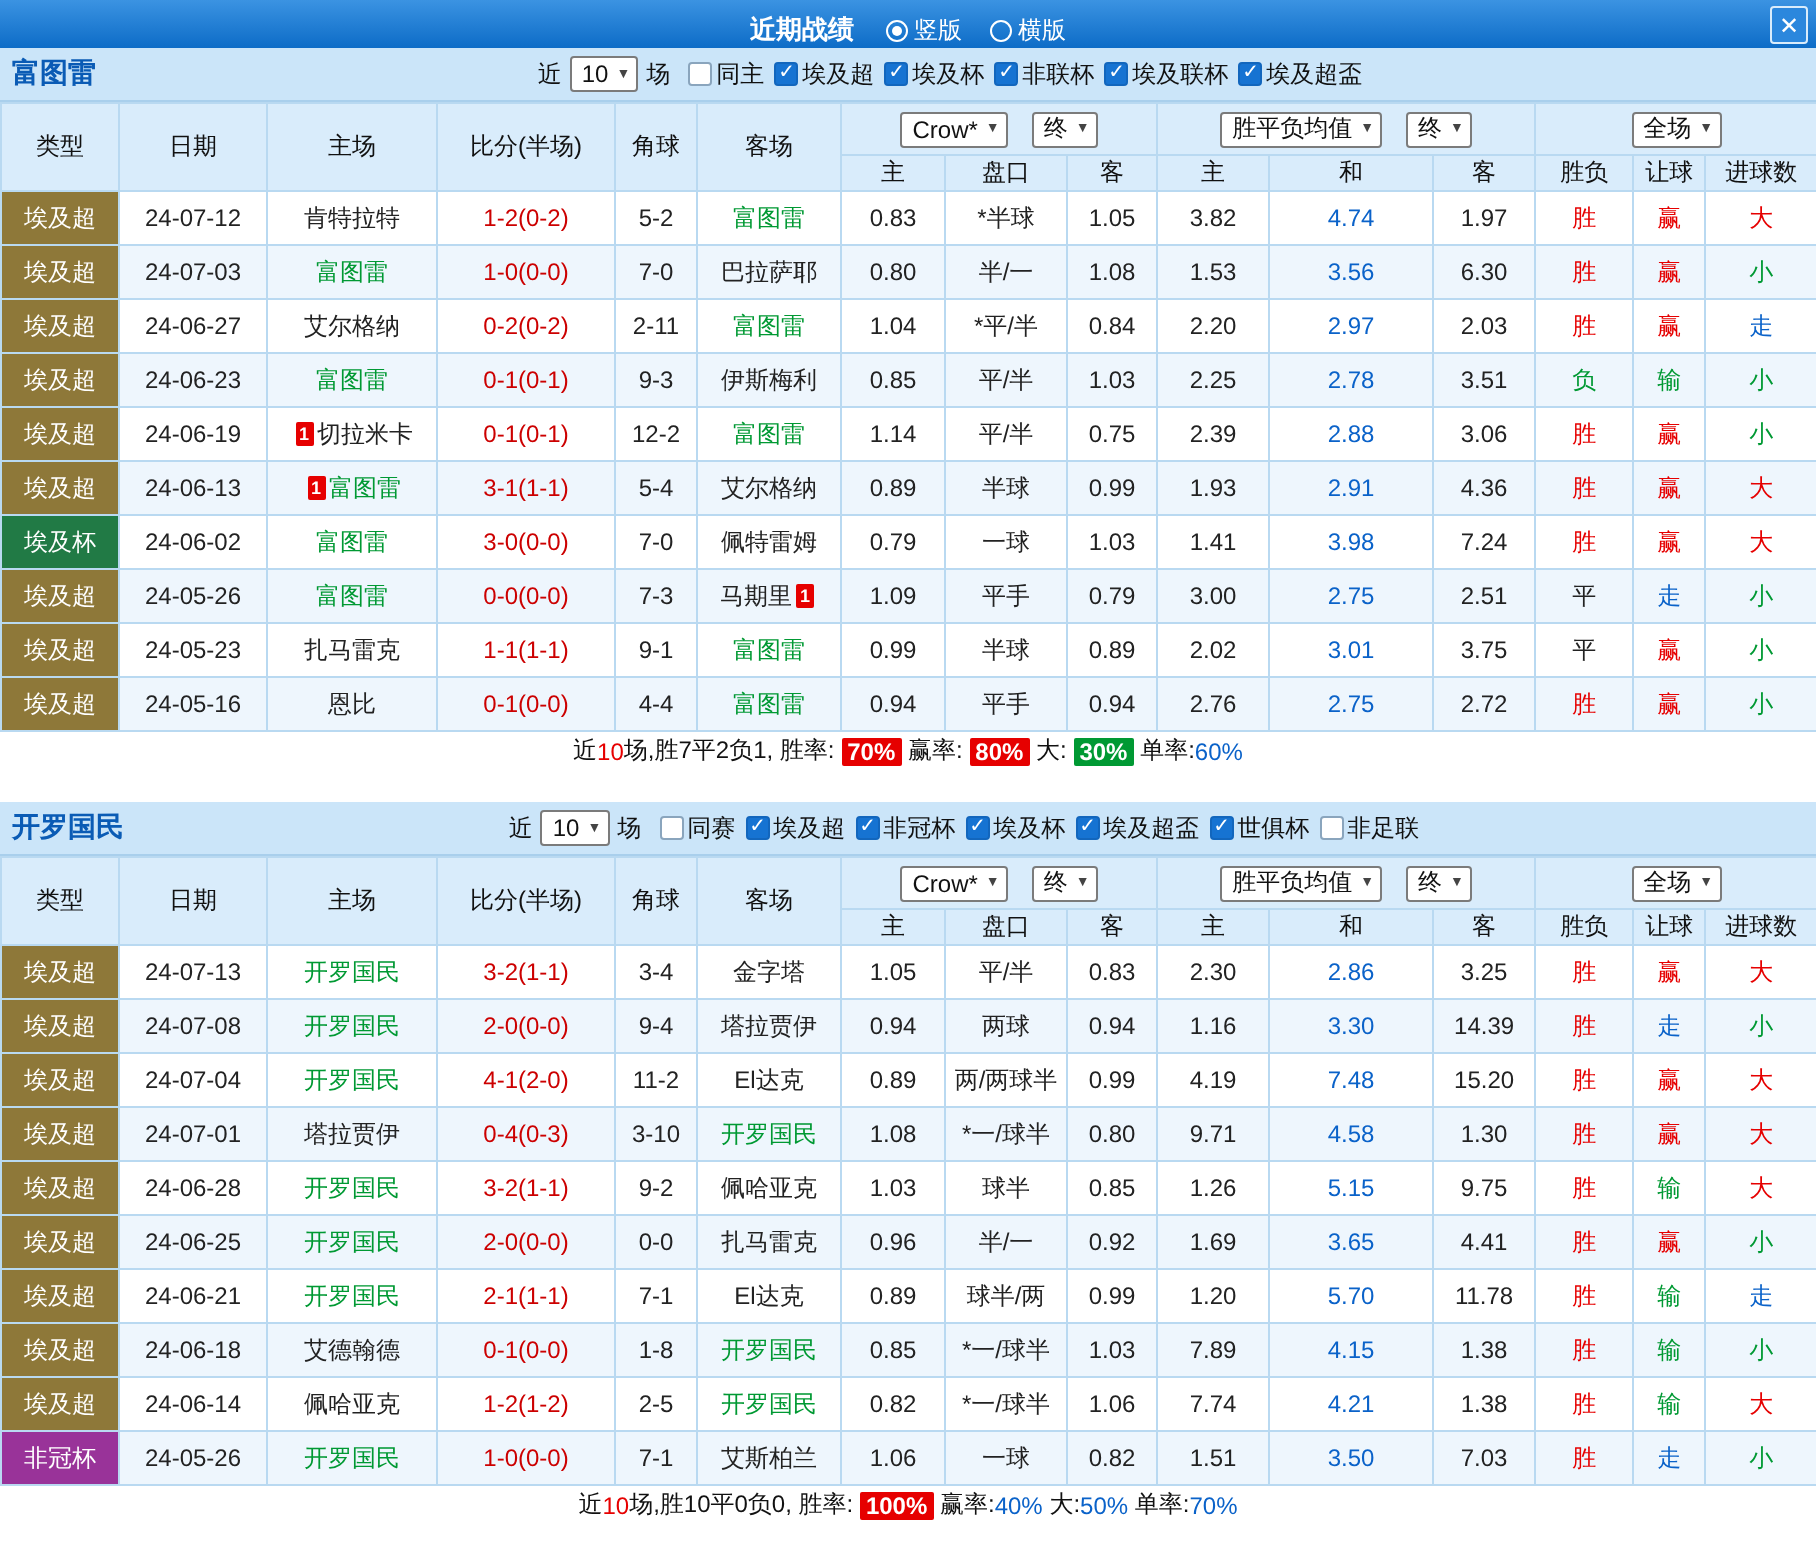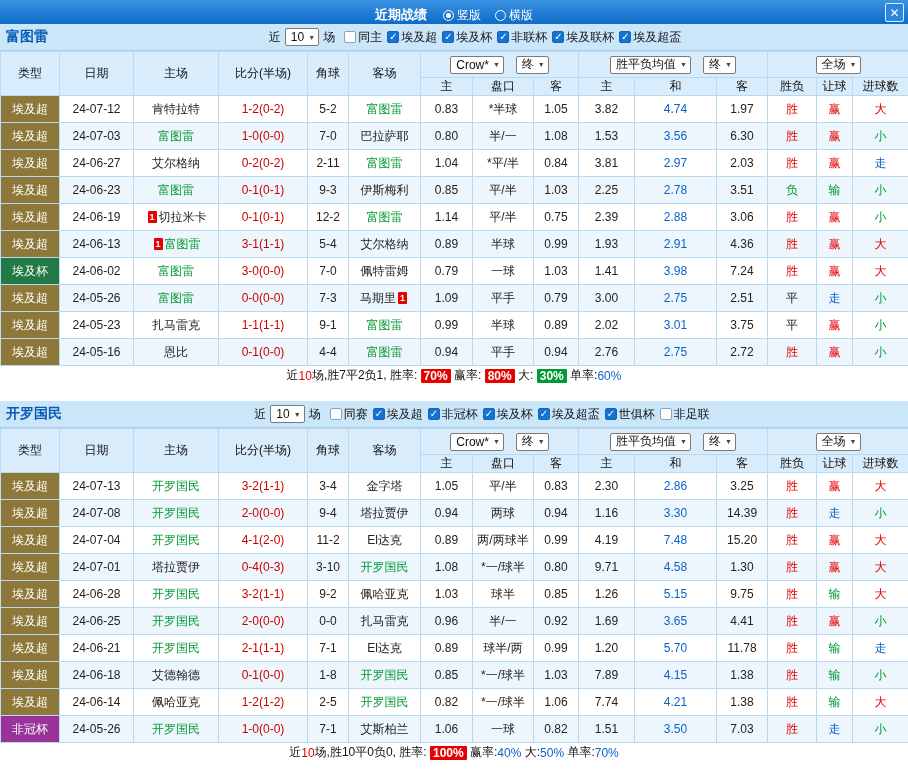--- a/index.html
+++ b/index.html
@@ -252,21 +252,21 @@
           <tr>
     <td class="type-cell" style="background: rgb(142, 120, 57);">埃及超</td>
     <td>24-06-27</td>
     <td class="team"><span>艾尔格纳</span></td>
     <td class="score">0-2(0-2)</td>
     <td>2-11</td>
     <td class="team"><span style="color: rgb(0, 153, 51);">富图雷</span></td>
     <td>1.04</td>
     <td>*平/半</td>
     <td>0.84</td>
-    <td>3.81</td>
+    <td>2.20</td>
     <td class="draw">2.97</td>
     <td>2.03</td>
     <td style="color: rgb(230, 0, 0);">胜</td>
     <td style="color: rgb(230, 0, 0);">赢</td>
     <td style="color: rgb(10, 98, 201);">走</td>
   </tr>
           <tr>
     <td class="type-cell" style="background: rgb(142, 120, 57);">埃及超</td>
     <td>24-06-23</td>
     <td class="team"><span style="color: rgb(0, 153, 51);">富图雷</span></td>

